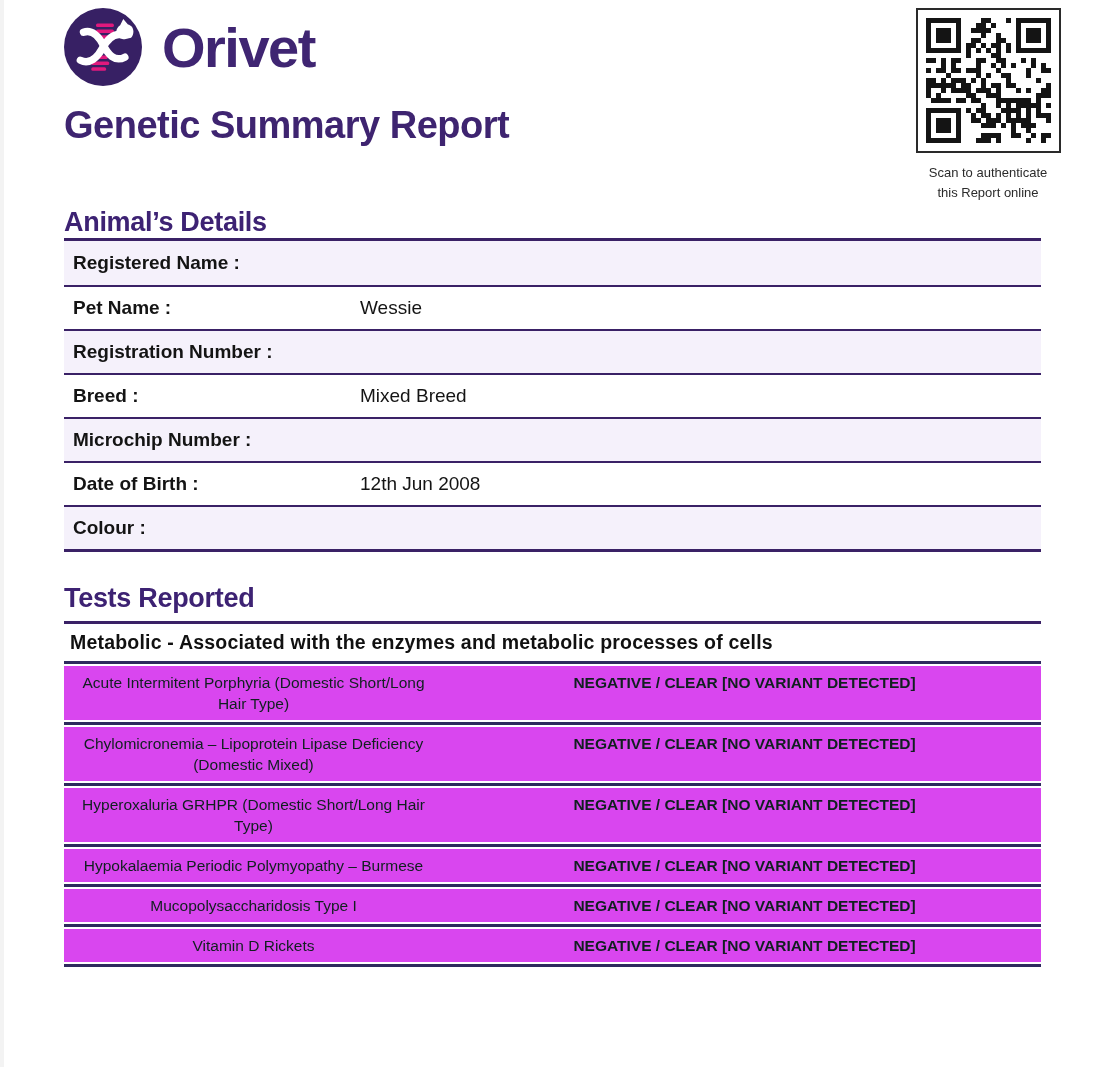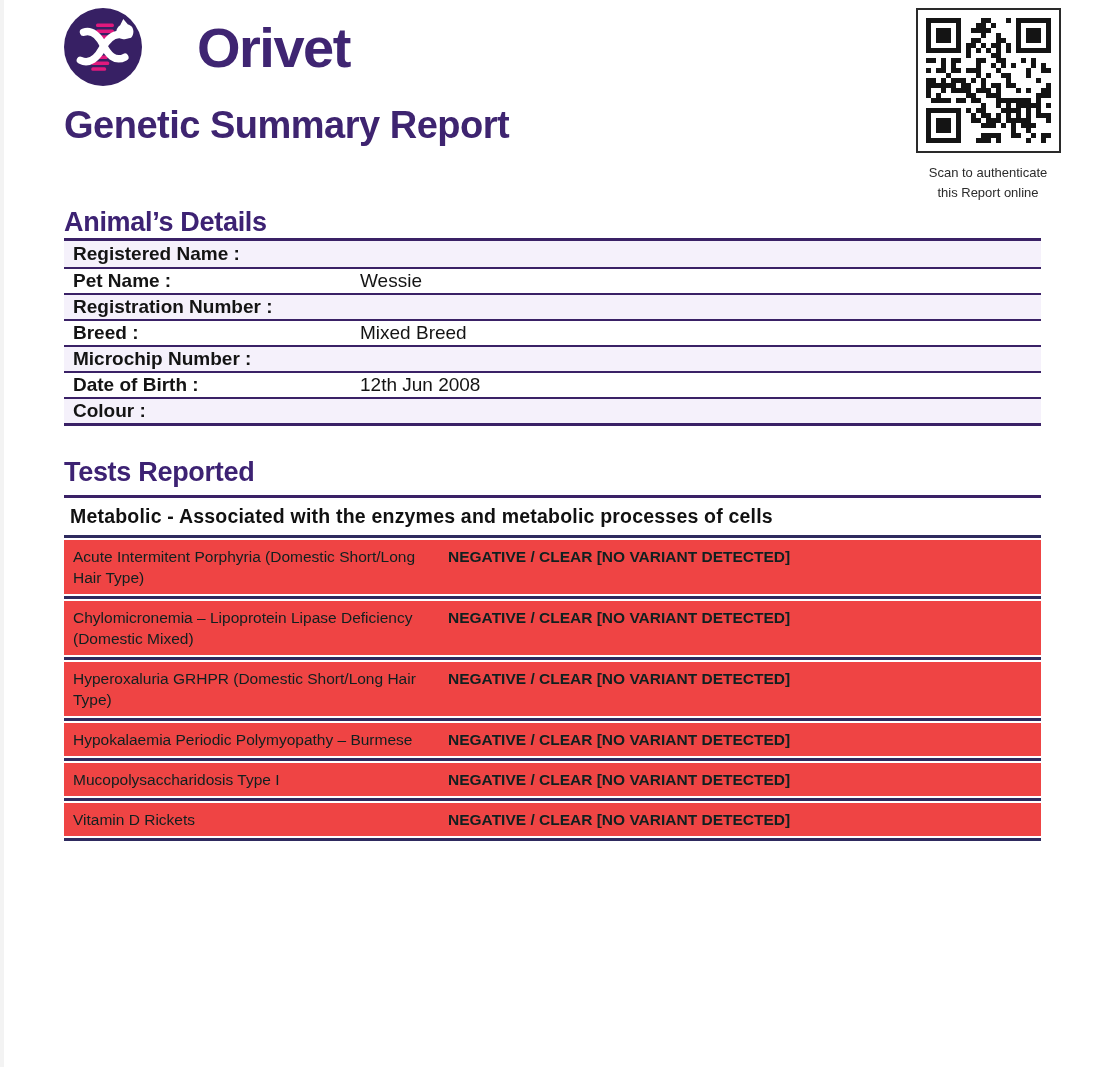--- a/index.html
+++ b/index.html
@@ -3,21 +3,21 @@
 <meta charset="utf-8">
 <style>
   * { margin:0; padding:0; box-sizing:border-box; }
   html,body { background:#fbfbfb; }
   .page {
     position:relative; width:1116px; height:1067px; background:#ffffff;
     font-family:"Liberation Sans", sans-serif; color:#1c1c1c; overflow:hidden;
     border-left:4px solid #f3f3f3;
   }
   
-  .brand-row { display:flex; align-items:center; padding:8px 0 0 60px; height:86px;gap:35px; }
+  .brand-row { display:flex; align-items:center; padding:8px 0 0 60px; height:86px; }
   .logo-badge { width:78px; height:78px; flex:0 0 auto; }
   .brand-name {
     font-size:56px; font-weight:700; color:#3f2572; letter-spacing:-1.5px; margin-left:20px;
   }
   .report-title {
     margin:18px 0 0 60px; font-size:38px; font-weight:800; color:#3e2470; letter-spacing:-0.5px;
   }
   
   .qr-wrap { position:absolute; top:8px; left:884px; width:200px; text-align:center; }
   .qr-box {
@@ -25,35 +25,36 @@
   }
   .qr-box svg { display:block; width:125px; height:125px; }
   .qr-caption { margin-top:10px; font-size:13px; line-height:1.5; color:#2b2b2b; font-weight:500; }
   
   .section { margin:0 60px; width:977px; }
   .section-heading { font-size:27px; font-weight:800; color:#3d2273; letter-spacing:-0.3px; }
   .details-heading { margin-top:60px; margin-bottom:0; }
   .tests-heading { margin-top:31px; margin-bottom:7px; }
   
   .d-table { border-top:3px solid #3a2166; border-bottom:3px solid #3a2166; }
-  .d-row { display:flex; align-items:center; height:26px; background:#ffffff; }
+  .d-row { display:flex; align-items:center; height:44px; background:#ffffff; }
   .d-row + .d-row { border-top:2px solid #3a2166; }
   .d-row:nth-child(odd) { background:#f5f1fb; }
   .d-label { width:296px; padding-left:9px; font-size:19px; font-weight:600; color:#141414; }
   .d-value { font-size:19px; font-weight:500; color:#141414; }
   
   .t-table { border-top:3px solid #3a2166; border-bottom:3px solid #2e2a5e; }
   .t-cat-header {
     display:flex; align-items:center; height:40px; background:#ffffff;
     border-bottom:3px solid #2e2a5e; padding-left:6px;
     font-size:19.5px; font-weight:700; color:#111; letter-spacing:0.2px;
   }
   .t-row {
-    display:flex; background:#ef4444; padding:8px 0;
+    display:flex; background:#d946ef; padding:8px 0;
     box-shadow: inset 0 2px 0 #ffffff, inset 0 -2px 0 #ffffff;
+    text-align: center;
   }
   .t-row + .t-row { border-top:3px solid #2e2a5e; }
   .t-name { width:384px; padding-left:9px; padding-right:14px; font-size:15.5px; font-weight:500; line-height:21px; color:#10201f; }
   .t-result { flex:1; font-size:15.5px; font-weight:600; line-height:21px; color:#10201f; }
 </style>
 </head>
 <body>
 
 <div class="page">
 

